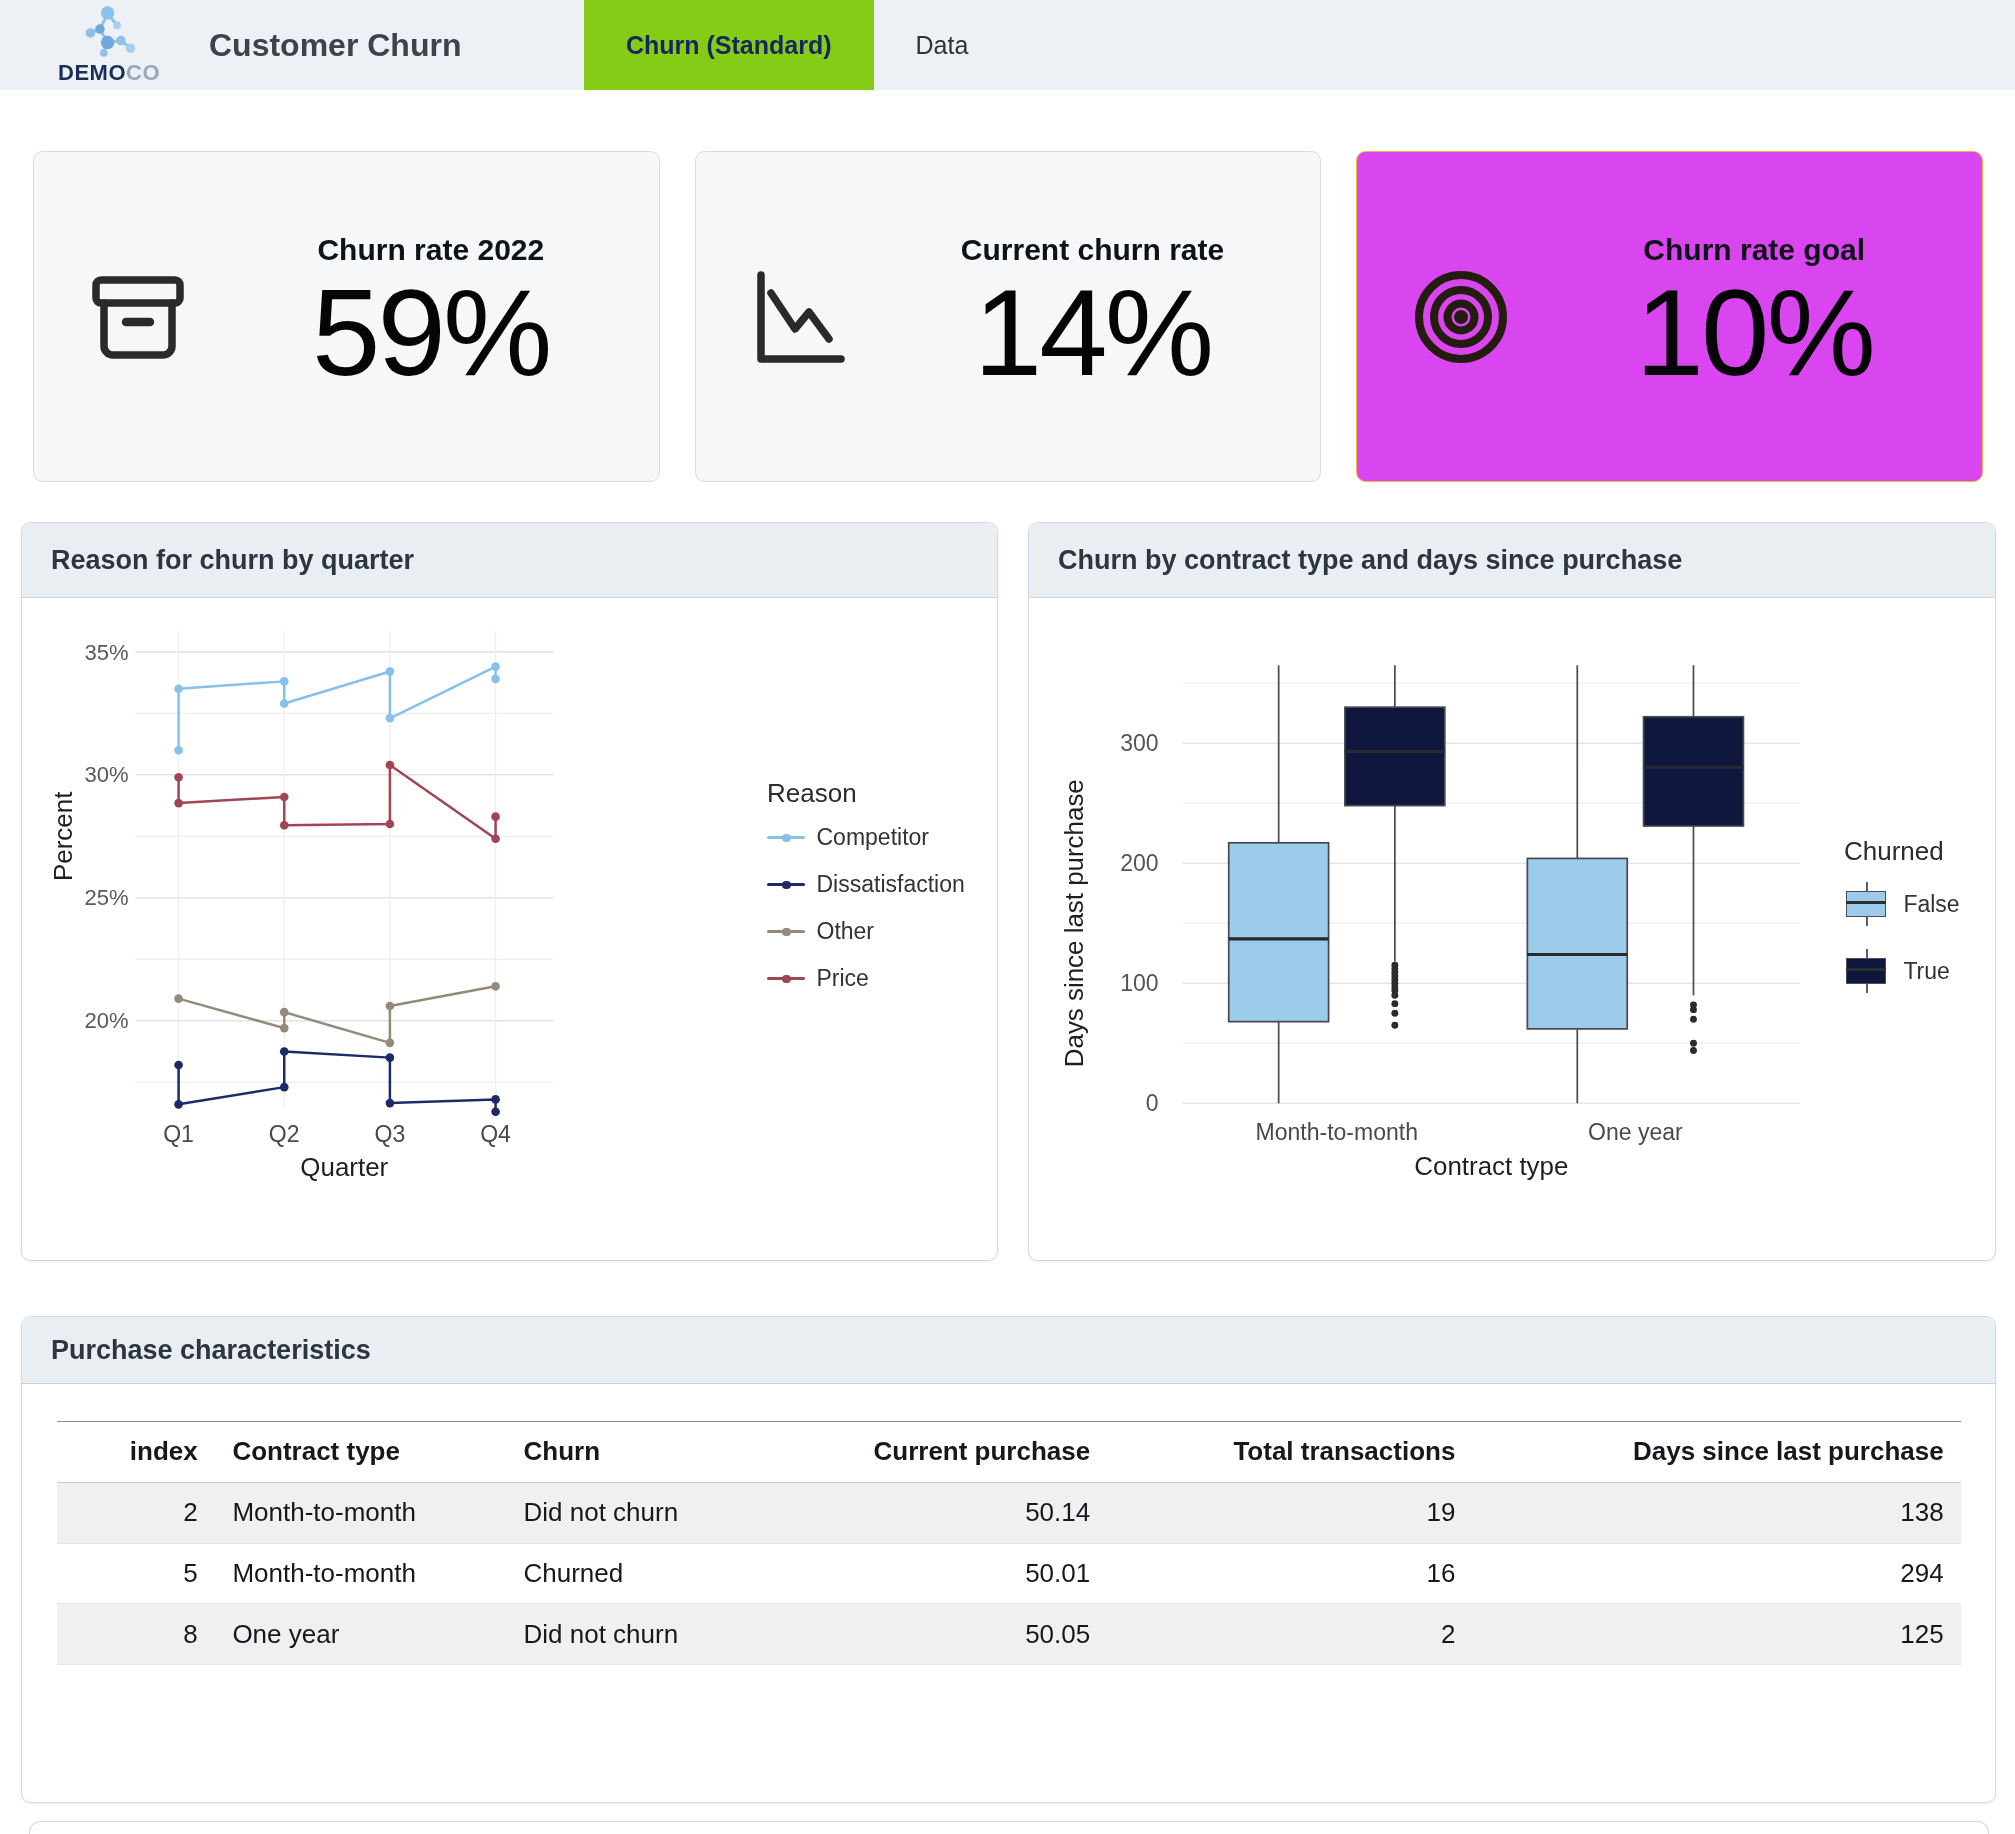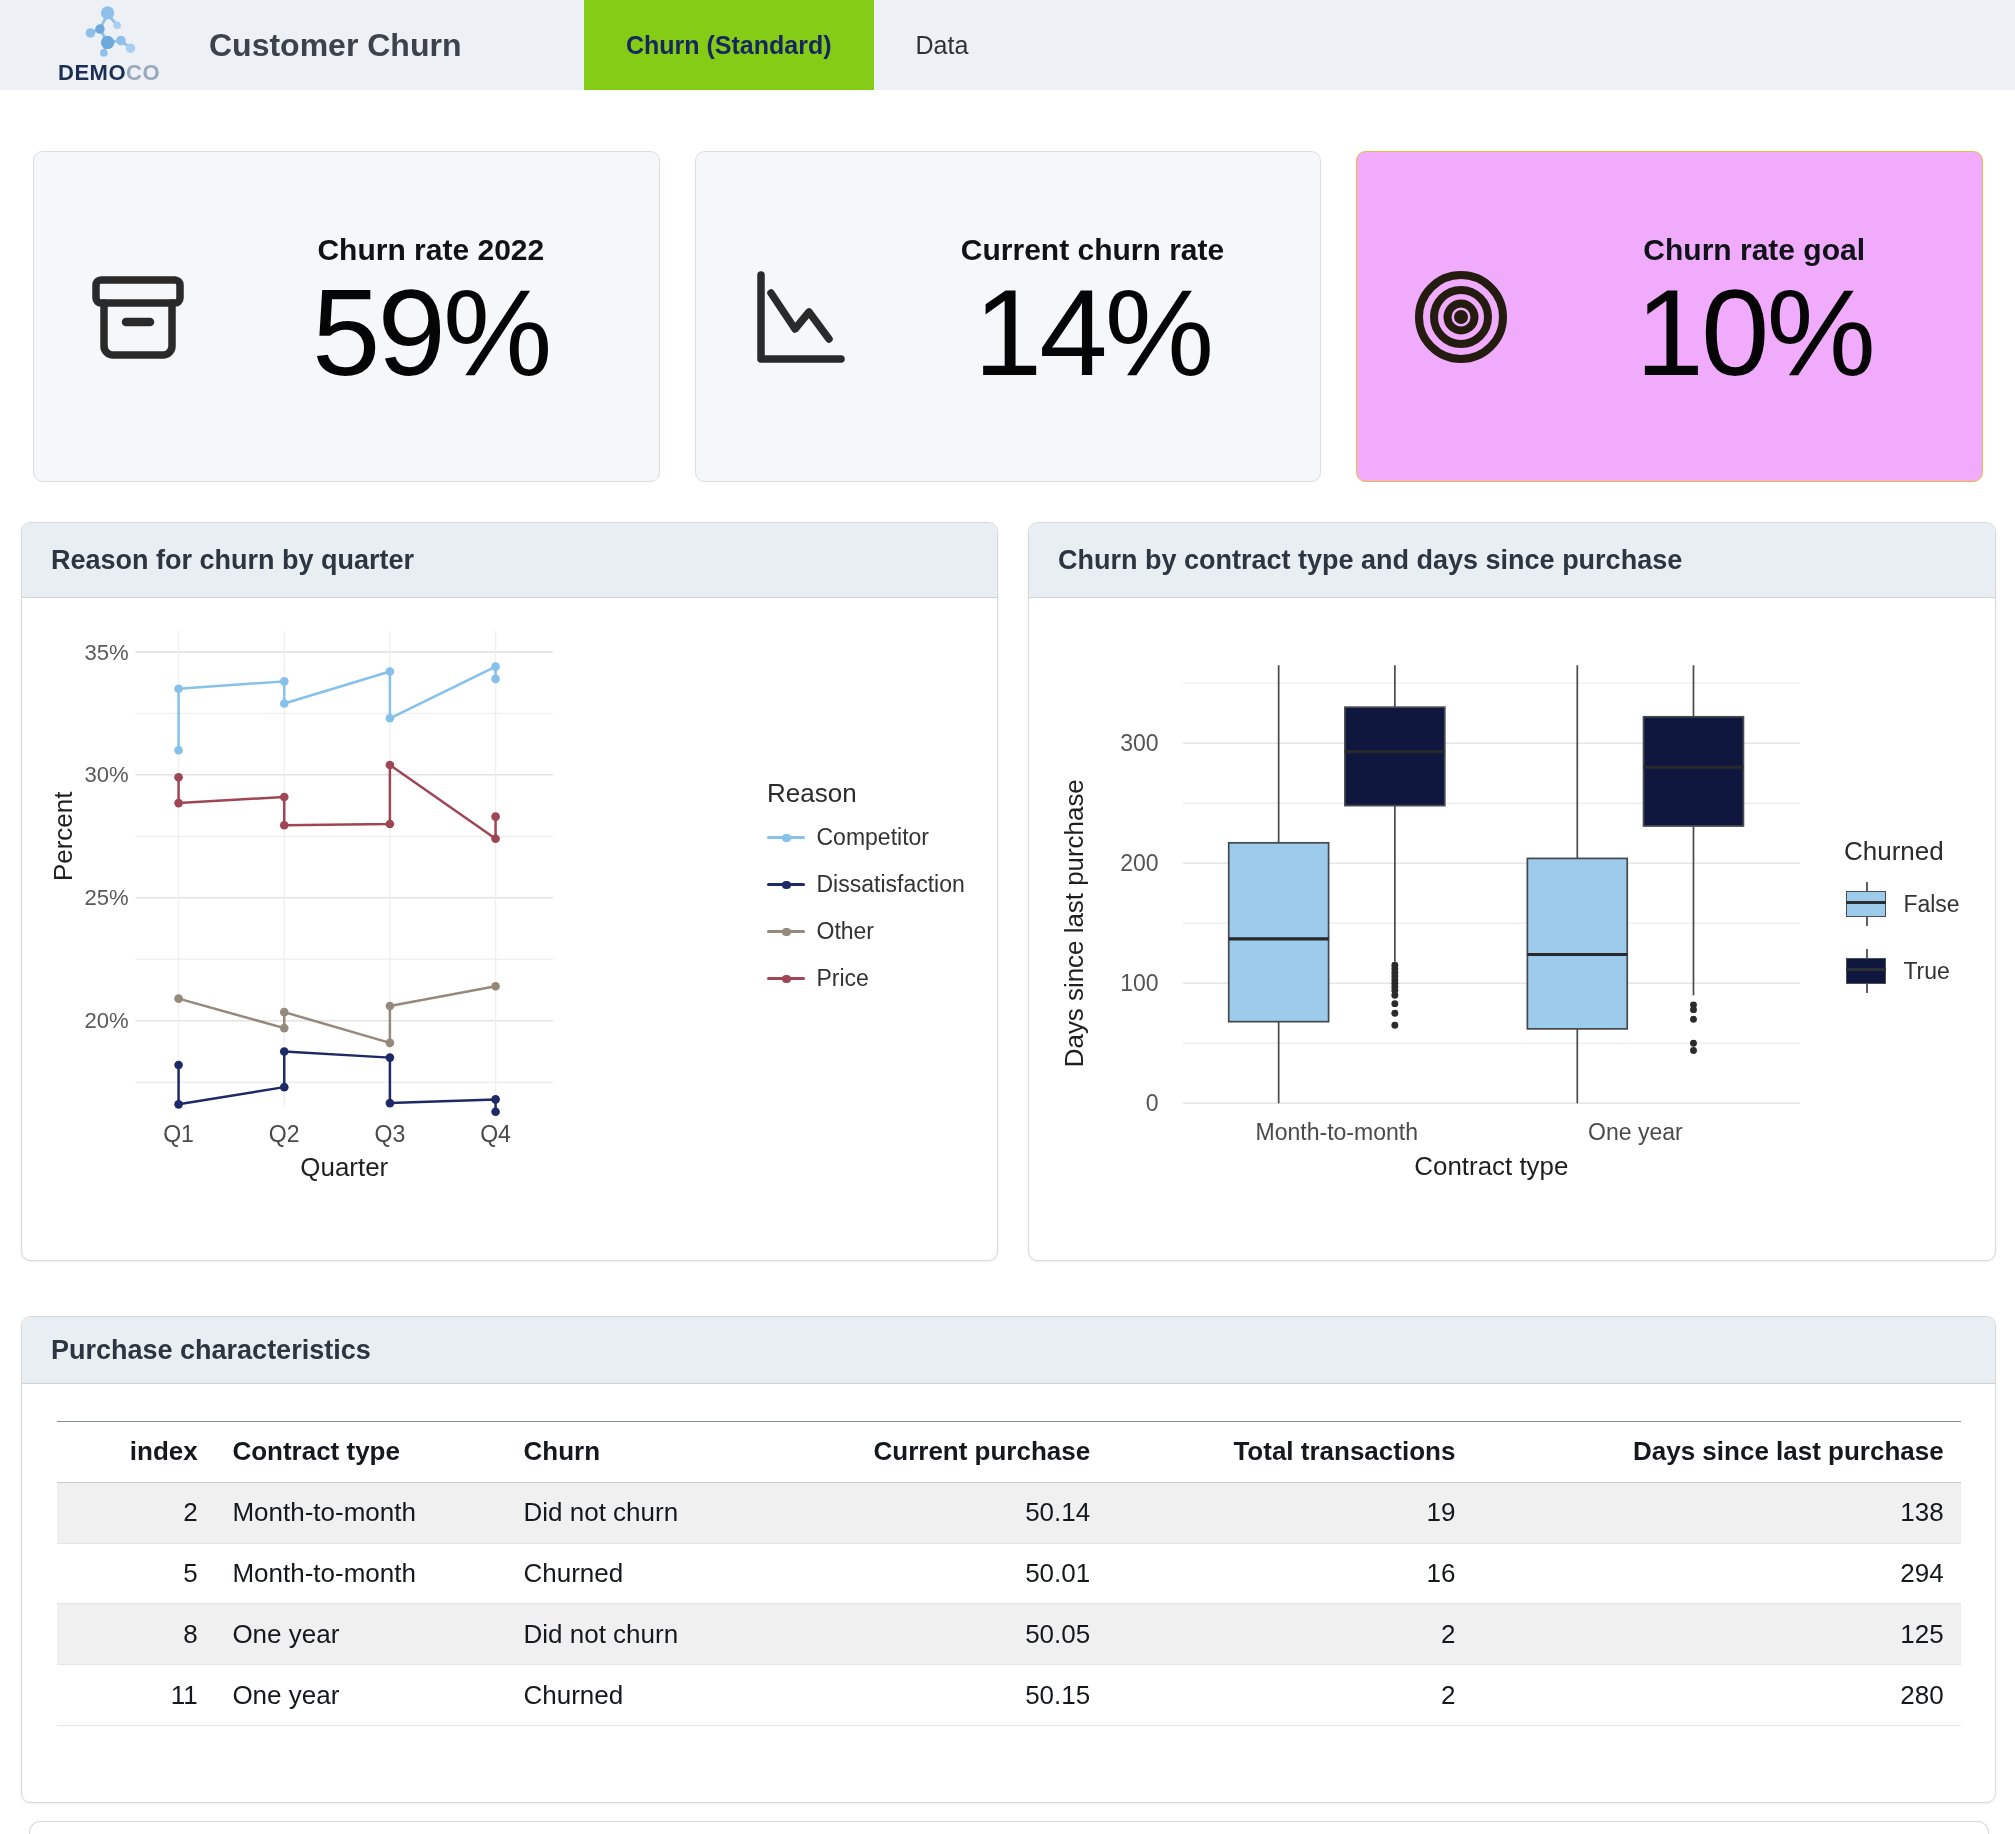--- a/index.html
+++ b/index.html
@@ -11,21 +11,21 @@
   .logo-text .bold{color:#1b2f55;}
   .logo-text .light{color:#9aa8bd;}
   .app-title{font-size:32px;font-weight:600;color:#3c434c;align-self:center;margin-left:28px;width:375px;}
   .tabs{display:flex;align-items:stretch;}
   .tab{display:flex;align-items:center;padding:0 42px;font-size:25px;color:#2e3338;cursor:pointer;}
   .tab.active{background:#84cc16;color:#16265e;font-weight:600;}
   
   .kpi-row{display:flex;gap:35px;margin:61px 33px 0 33px;}
   .kpi-card{flex:1;height:329px;background:#f5f7f9;border:1px solid #d9dde2;border-radius:9.6px;
     display:flex;align-items:center;}
-  .kpi-card.highlight{background:#f0abfc;border-color:#ecb83e;}
+  .kpi-card.highlight{background:#d946ef;border-color:#ecb83e;}
   .kpi-icon{width:207px;display:flex;justify-content:center;}
   .kpi-icon svg{width:100px;height:100px;}
   .kpi-body{flex:1;display:flex;flex-direction:column;align-items:center;margin-right:38px;}
   .kpi-label{font-size:30px;font-weight:600;color:#0f1216;}
   .kpi-value{font-size:123px;font-weight:400;color:#050505;letter-spacing:-2.9px;line-height:1.08;}
   
   .charts-row{position:absolute;top:522px;left:21px;}
   .panel{position:absolute;background:#fff;border:1px solid #d5d9dd;border-radius:9.6px;
     box-shadow:0 1px 2.9px rgba(0,0,0,.07);overflow:hidden;}
   .panel-head{height:75px;background:#e9eef3;border-bottom:1px solid #ccd2d8;display:flex;align-items:center;
@@ -350,27 +350,19 @@
             <td class="ar">294</td>
           </tr>
           <tr>
             <td class="ar">8</td>
             <td class="al">One year</td>
             <td class="al">Did not churn</td>
             <td class="ar">50.05</td>
             <td class="ar">2</td>
             <td class="ar">125</td>
           </tr>
-          <tr>
-            <td class="ar">11</td>
-            <td class="al">One year</td>
-            <td class="al">Churned</td>
-            <td class="ar">50.15</td>
-            <td class="ar">2</td>
-            <td class="ar">280</td>
-          </tr>
         </tbody>
     </table>
   </div>
 </div>
 
 <div class="next-card"></div>
 
 
 </body></html>

